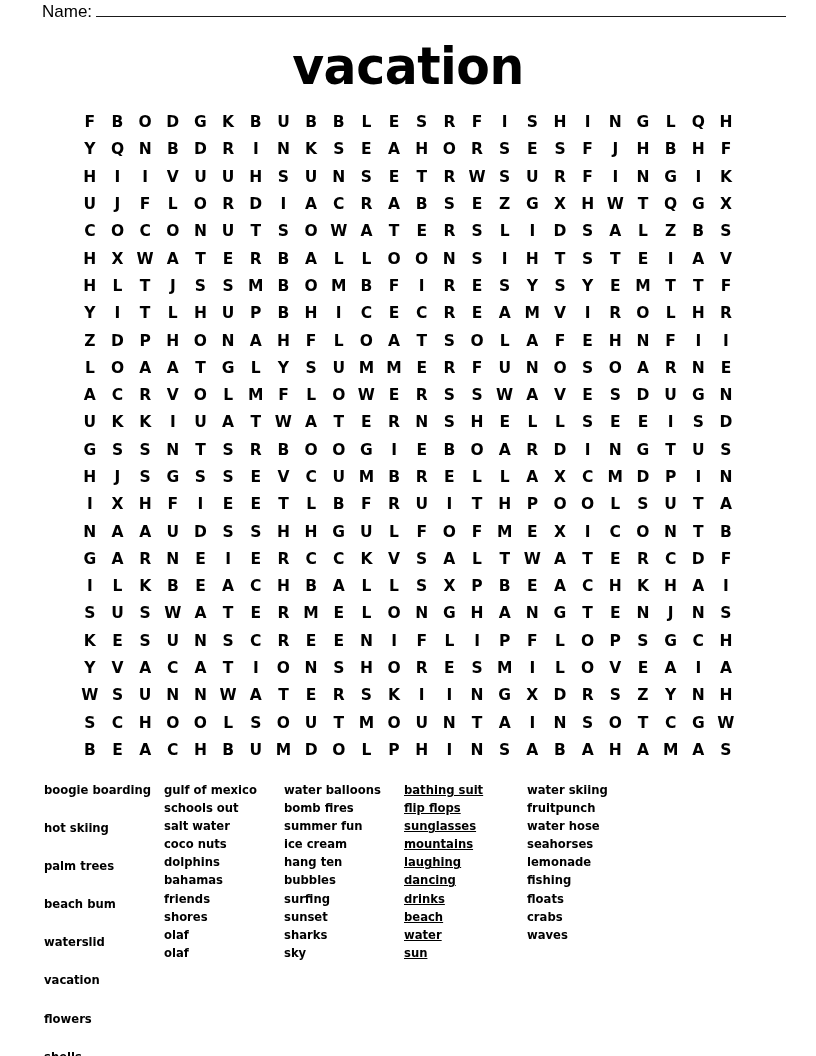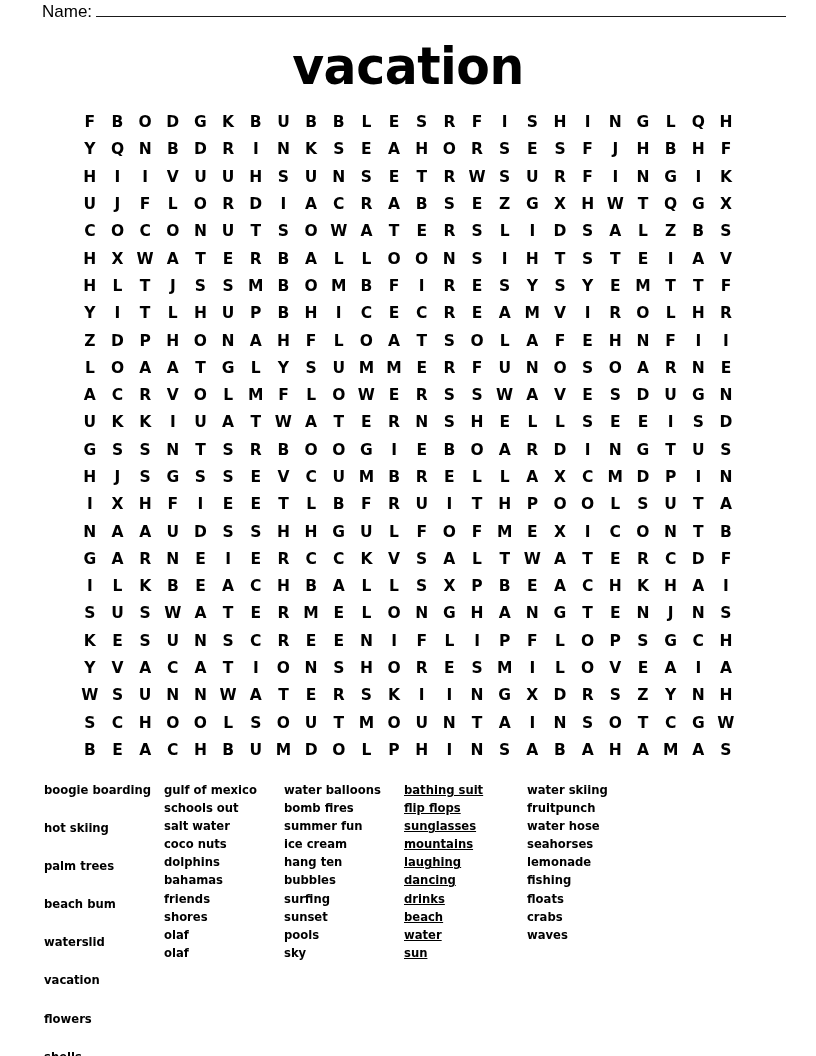--- a/index.html
+++ b/index.html
@@ -769,21 +769,21 @@
     </div>
     <div class="word-col c2">
       <div class="word-item">water balloons</div>
       <div class="word-item">bomb fires</div>
       <div class="word-item">summer fun</div>
       <div class="word-item">ice cream</div>
       <div class="word-item">hang ten</div>
       <div class="word-item">bubbles</div>
       <div class="word-item">surfing</div>
       <div class="word-item">sunset</div>
-      <div class="word-item">pools</div>
+      <div class="word-item">sharks</div>
       <div class="word-item">sky</div>
     </div>
     <div class="word-col c3">
       <div class="word-item">bathing suit</div>
       <div class="word-item">flip flops</div>
       <div class="word-item">sunglasses</div>
       <div class="word-item">mountains</div>
       <div class="word-item">laughing</div>
       <div class="word-item">dancing</div>
       <div class="word-item">drinks</div>

